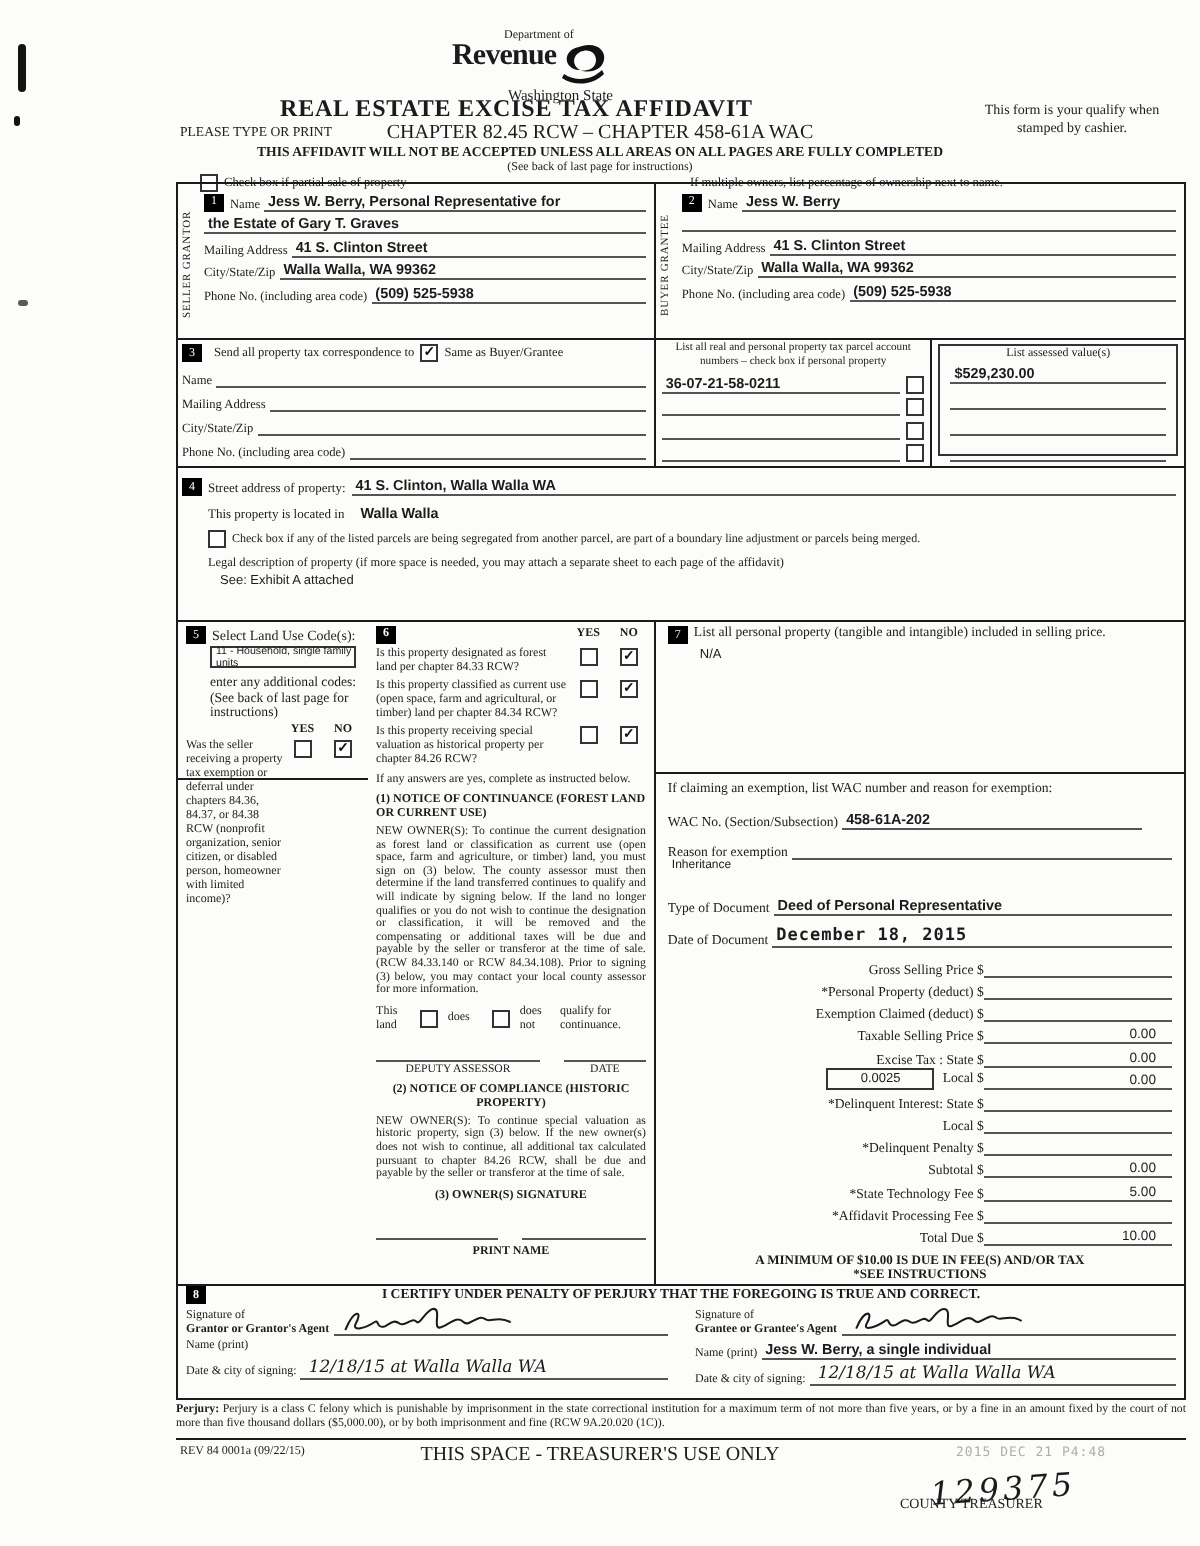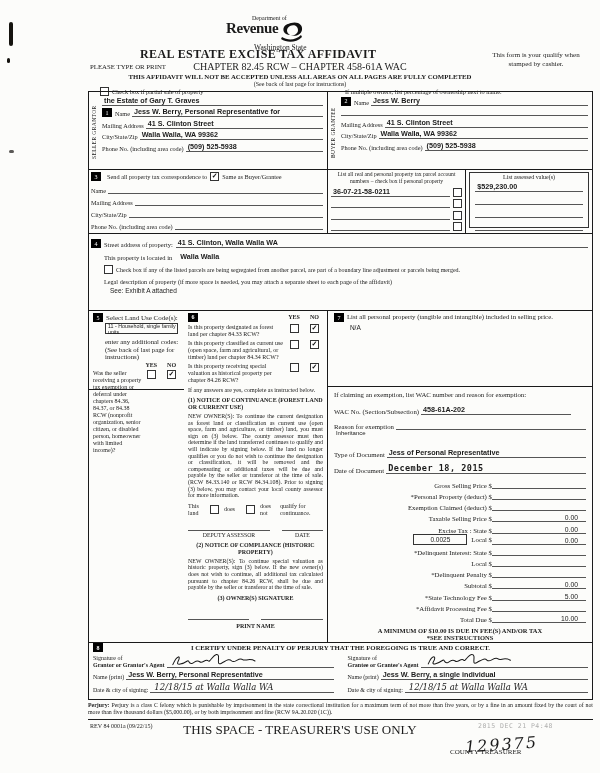--- a/index.html
+++ b/index.html
@@ -81,21 +81,21 @@
   .sig2col{display:flex;gap:14px;margin-top:1px;}
   .sigc{flex:1;}
   .sl{display:flex;align-items:flex-end;font-size:6px;margin-top:1px;}
   .sl .lab2{line-height:6.5px;white-space:nowrap;margin-right:2px;}
   .handw{font-family:"DejaVu Serif",serif;font-style:italic;font-size:8.5px;white-space:nowrap;padding-left:4px;}
   .signature-svg{height:16px;margin-bottom:-2px;}
   
   .perjury{left:88px;width:505px;top:702px;font-size:5.9px;line-height:6.8px;text-align:justify;}
   .footline{left:88px;width:505px;top:719px;border-top:1.6px solid #1a1a1a;height:0;}
   .rev{left:90px;top:723px;font-size:6px;}
-  .tspace{left:180px;top:722px;width:240px;text-align:center;font-size:13px;}
+  .tspace{left:180px;top:722px;width:240px;text-align:center;font-size:10px;}
   .ctreas{left:430px;top:748px;font-size:7px;font-weight:normal;margin-left:20px;}
   .stamp{left:478px;top:722px;font-family:"DejaVu Sans Mono",monospace;font-size:6.5px;color:rgba(110,110,110,.55);letter-spacing:.5px;white-space:nowrap;}
   .rnum{left:465px;top:735px;font-family:"DejaVu Serif",serif;font-style:italic;font-size:16px;transform:rotate(-4deg);letter-spacing:2px;}
   .swoosh{width:26px;height:22px;}
 </style>
 </head>
 <body>
 
 <div class="page">
 
@@ -127,31 +127,31 @@
   </div>
   <div class="abs multi">If multiple owners, list percentage of ownership next to name.</div>
 
   <div class="abs box">
 
     <div class="row12">
       <div class="cellL">
         <div class="vlabel">SELLER GRANTOR</div>
         <div class="fields">
           <div class="fline">
-              <span class="fill">
-                <span class="val">the Estate of Gary T. Graves</span>
-              </span>
-            </div>
-          <div class="fline">
               <span class="nb">1</span>
             <span class="lab">Name</span>
             <span class="fill">
                 <span class="val">Jess W. Berry, Personal Representative for</span>
               </span>
           </div>
+          <div class="fline">
+              <span class="fill">
+                <span class="val">the Estate of Gary T. Graves</span>
+              </span>
+            </div>
           <div class="fline">
               <span class="lab">Mailing Address</span>
             <span class="fill">
                 <span class="val">41 S. Clinton Street</span>
               </span>
           </div>
           <div class="fline">
               <span class="lab">City/State/Zip</span>
             <span class="fill">
                 <span class="val">Walla Walla, WA 99362</span>
@@ -402,21 +402,21 @@
           </div>
           <div class="fline" style="font-size:6.8px;margin-top:6px;">
             <span class="lab">Reason for exemption</span>
             <span class="fill"></span>
           </div>
           <div class="val" style="font-weight:400;font-size:6px;">Inheritance</div>
 
           <div class="fline" style="font-size:6.8px;margin-top:12px;">
             <span class="lab">Type of Document</span>
             <span class="fill">
-                <span class="val">Jess of Personal Representative</span>
+                <span class="val">Deed of Personal Representative</span>
               </span>
           </div>
           <div class="fline" style="font-size:6.8px;margin-top:5px;">
             <span class="lab">Date of Document</span>
             <span class="fill">
                 <span class="val" style="font-family:'DejaVu Sans Mono',monospace;font-size:8.5px;letter-spacing:.5px;">December 18, 2015</span>
               </span>
           </div>
 
           <div class="mline" style="margin-top:4px;">
@@ -518,23 +518,20 @@
             <span class="lab2"><span>Signature of</span><br>
             <span class="bold">Grantor or Grantor's Agent</span></span>
             <span class="fill">
               <svg class="signature-svg" viewBox="0 0 130 22">
                 <path d="M8,16 C14,2 20,3 15,12 C12,18 22,15 28,11 C31,9 29,16 35,14 C39,12 41,9 45,12 C49,15 53,7 57,11 C59,13 63,3 68,2 C75,1 66,19 75,14 C81,11 85,7 89,11 C93,15 99,5 104,9 C107,12 113,6 121,11" stroke="#1a1a1a" fill="none" stroke-width="1.4" stroke-linecap="round"></path>
               </svg>
             </span>
           </div>
           <div class="sl" style="margin-top:2px;">
             <span class="lab2">Name (print)</span>
-            <span class="fill">
-                <span class="val">Jess W. Berry, Personal Representative</span>
-              </span>
           </div>
           <div class="sl" style="margin-top:2px;">
             <span class="lab2">Date &amp; city of signing:</span>
             <span class="fill">
                 <span class="handw">12/18/15 at Walla Walla WA</span>
               </span>
           </div>
         </div>
         <div class="sigc">
           <div class="sl">

